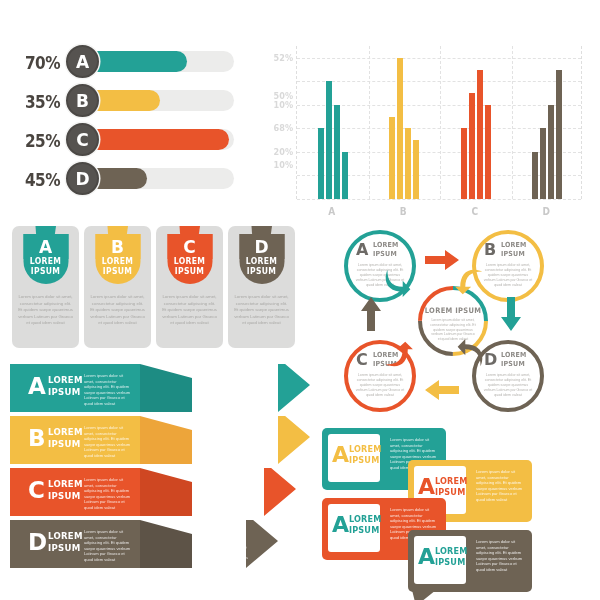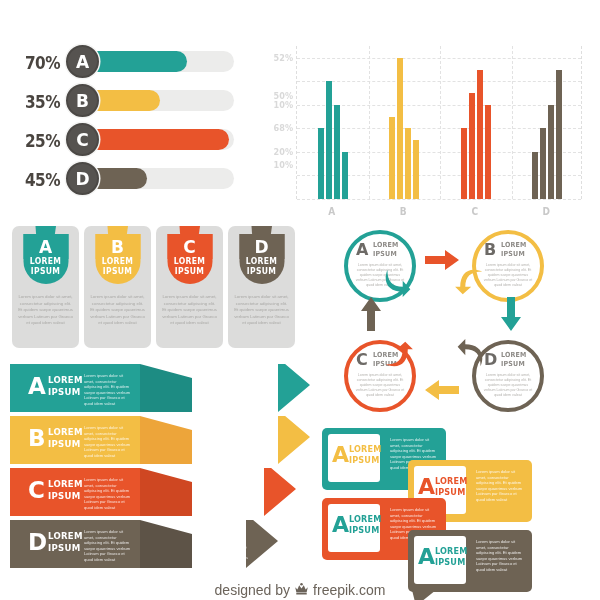--- a/index.html
+++ b/index.html
@@ -435,20 +435,30 @@
       </div>
       <div class="cy-node" style="left: 150px; top: 118px;">
         <div class="cy-ring" style="border-color: rgb(110, 99, 84);"></div>
         <div class="cy-letter">D</div>
         <div class="cy-sub">
           <div>LOREM</div>
           <div>IPSUM</div>
         </div>
         <div class="cy-body">Lorem ipsum dolor sit amet, consectetur adipiscing elit. Et quidem saepe quaerimus verbum Latinum par Graeco et quod idem valeat</div>
       </div>
+      <div class="cy-center">
+        <svg viewBox="0 0 72 72" width="72" height="72" style="position:absolute;inset:0">
+          <circle cx="36" cy="36" r="33" fill="none" stroke="#23a196" stroke-width="4" stroke-dasharray="51.83627878423159 155.50883635269477" stroke-dashoffset="0" transform="rotate(-90 36 36)"></circle>
+          <circle cx="36" cy="36" r="33" fill="none" stroke="#f3be44" stroke-width="4" stroke-dasharray="51.83627878423159 155.50883635269477" stroke-dashoffset="-51.83627878423159" transform="rotate(-90 36 36)"></circle>
+          <circle cx="36" cy="36" r="33" fill="none" stroke="#6e6354" stroke-width="4" stroke-dasharray="51.83627878423159 155.50883635269477" stroke-dashoffset="-103.67255756846318" transform="rotate(-90 36 36)"></circle>
+          <circle cx="36" cy="36" r="33" fill="none" stroke="#e8542a" stroke-width="4" stroke-dasharray="51.83627878423159 155.50883635269477" stroke-dashoffset="-155.50883635269477" transform="rotate(-90 36 36)"></circle>
+        </svg>
+        <div class="cy-center-title">LOREM IPSUM</div>
+        <div class="cy-center-body">Lorem ipsum dolor sit amet, consectetur adipiscing elit. Et quidem saepe quaerimus verbum Latinum par Graeco et quod idem valeat</div>
+      </div>
       <div class="cy-arrow" style="left: 103px; top: 28px; width: 34px; height: 20px; transform: rotate(0deg);"><svg viewBox="0 0 34 20" width="34" height="20">
           <path d="M0,6 H20 V0 L34,10 L20,20 V14 H0 Z" fill="#e8542a"></path>
         </svg></div>
       <div class="cy-arrow" style="left: 172px; top: 82px; width: 34px; height: 20px; transform: rotate(90deg);"><svg viewBox="0 0 34 20" width="34" height="20">
           <path d="M0,6 H20 V0 L34,10 L20,20 V14 H0 Z" fill="#23a196"></path>
         </svg></div>
       <div class="cy-arrow" style="left: 103px; top: 158px; width: 34px; height: 20px; transform: rotate(180deg);"><svg viewBox="0 0 34 20" width="34" height="20">
           <path d="M0,6 H20 V0 L34,10 L20,20 V14 H0 Z" fill="#f3be44"></path>
         </svg></div>
       <div class="cy-arrow" style="left: 32px; top: 82px; width: 34px; height: 20px; transform: rotate(270deg);"><svg viewBox="0 0 34 20" width="34" height="20">
@@ -516,25 +526,14 @@
         <div class="sb-panel"></div>
         <div class="sb-letter" style="color: rgb(35, 161, 150);">A</div>
         <div class="sb-sub" style="color: rgb(35, 161, 150);">
           <div>LOREM</div>
           <div>IPSUM</div>
         </div>
         <div class="sb-body" style="color: rgba(255, 255, 255, 0.85);">Lorem ipsum dolor sit amet, consectetur adipiscing elit. Et quidem saepe quaerimus verbum Latinum par Graeco et quod idem valeat</div>
       </div>
     </div>
 
-  <div id="footer">
-    <span>designed by</span>
-    <span class="crown">
-      <svg width="15" height="12" viewBox="0 0 15 12" aria-hidden="true">
-        <path d="M1.2 4.2 L3.4 6.4 L5.2 2.2 L7.5 5.6 L9.8 2.2 L11.6 6.4 L13.8 4.2 L12.6 9.4 L2.4 9.4 Z" fill="#6b635a"></path>
-        <rect x="2.2" y="9.9" width="10.6" height="1.5" rx="0.5" fill="#6b635a"></rect>
-        <circle cx="7.5" cy="1.3" r="1.25" fill="#6b635a"></circle>
-      </svg>
-    </span>
-    <span>freepik.com</span>
-  </div>
 
 </div>
 
 </body></html>

